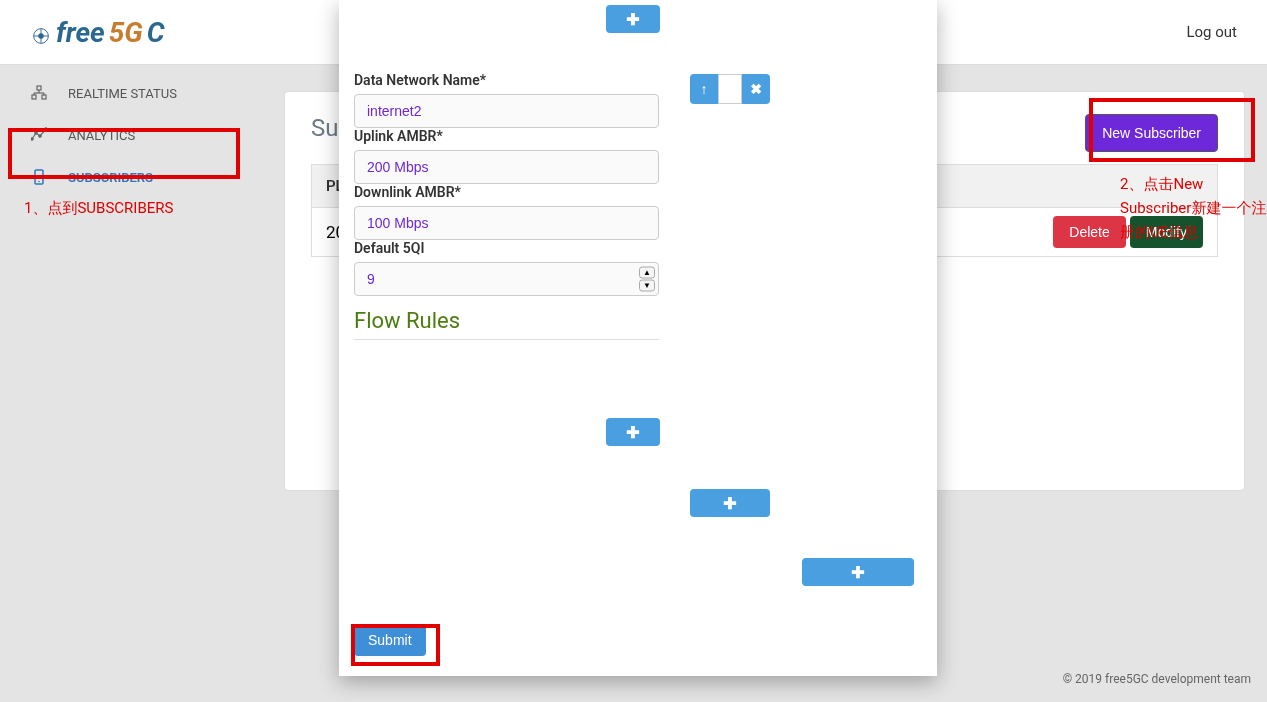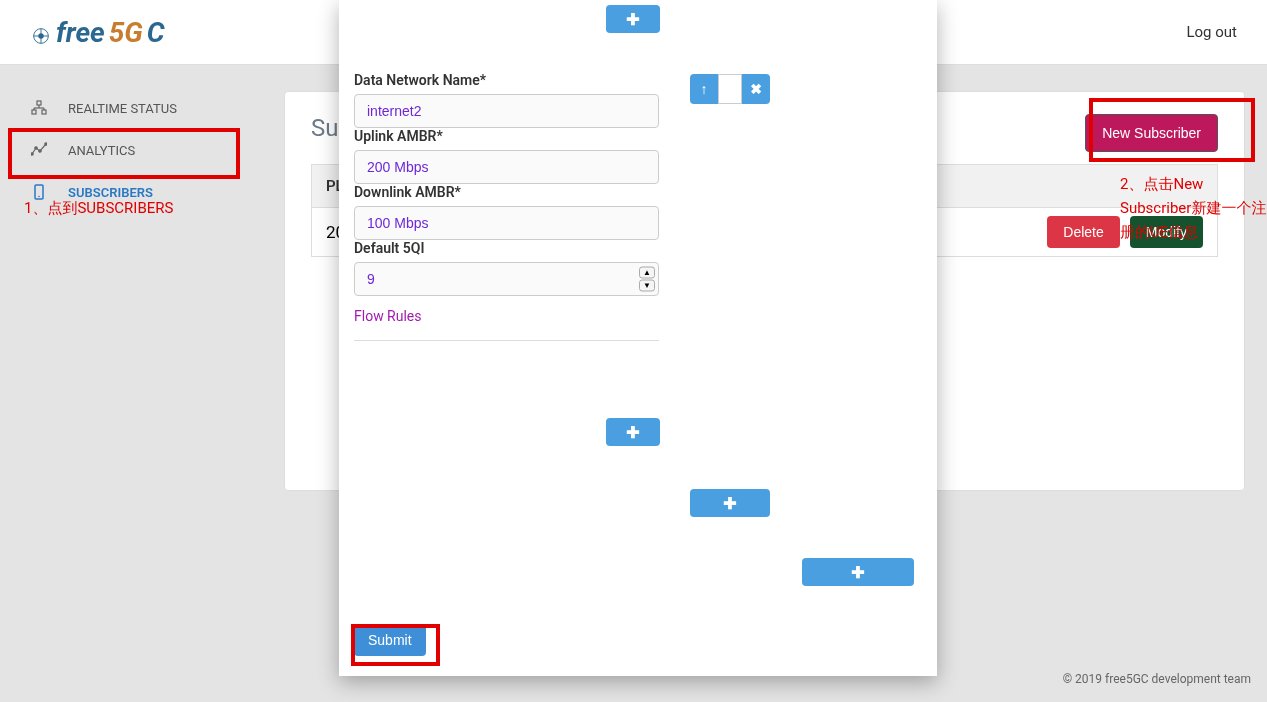--- a/index.html
+++ b/index.html
@@ -41,21 +41,21 @@
       font-size: 15px;
       cursor: pointer;
     }
     .body-wrap {
       display: flex;
       height: calc(100% - 65px);
     }
     .sidebar {
       width: 262px;
       background: #e4e4e4;
-      padding-top: 22px;
+      padding-top: 7px;
       position: relative;
     }
     .side-item {
       display: flex;
       align-items: center;
       gap: 20px;
       padding: 12px 14px 12px 30px;
       font-size: 13px;
       color: #555;
       cursor: pointer;
@@ -125,33 +125,33 @@
     .th1 { width: 50px; }
     .table-row {
       display: flex;
       align-items: center;
       padding: 8px 14px;
     }
     .td1 { width: 50px; font-size: 17px; }
     .row-actions {
       margin-left: auto;
       display: flex;
-      gap: 10px;
+      gap: 4px;
     }
     .btn {
       border: none;
       border-radius: 4px;
       padding: 8px 16px;
       font-size: 14px;
       cursor: pointer;
       color: #fff;
     }
     .btn-danger { background: #dc3545; }
     .btn-gray { background: #14532d; padding-left: 16px; }
-    .btn-dark { background: #be185d; border: 1px solid #555; }
+    .btn-dark { background: #6d28d9; border: 1px solid #555; }
     .highlight-box-2 {
       position: absolute;
       right: 12px;
       top: 98px;
       width: 166px;
       height: 64px;
       border: 4px solid #e00000;
       pointer-events: none;
       z-index: 5;
     }
@@ -231,26 +231,26 @@
       height: 12px;
       border: 1px solid #aaa;
       background: #f5f5f5;
       font-size: 8px;
       line-height: 1;
       cursor: pointer;
       border-radius: 3px;
       padding: 0;
     }
     .section-title {
-      font-size: 14px;
-      color: #a21caf;
+      font-size: 22px;
+      color: #4d7c0f;
       font-weight: 400;
       margin-top: 12px;
       border-bottom: 1px solid #ddd;
-      padding-bottom: 16px;
+      padding-bottom: 6px;
     }
     .arrow-box {
       position: absolute;
       left: 336px;
       top: 74px;
       display: flex;
     }
     .arrow-btn {
       width: 28px;
       height: 30px;

